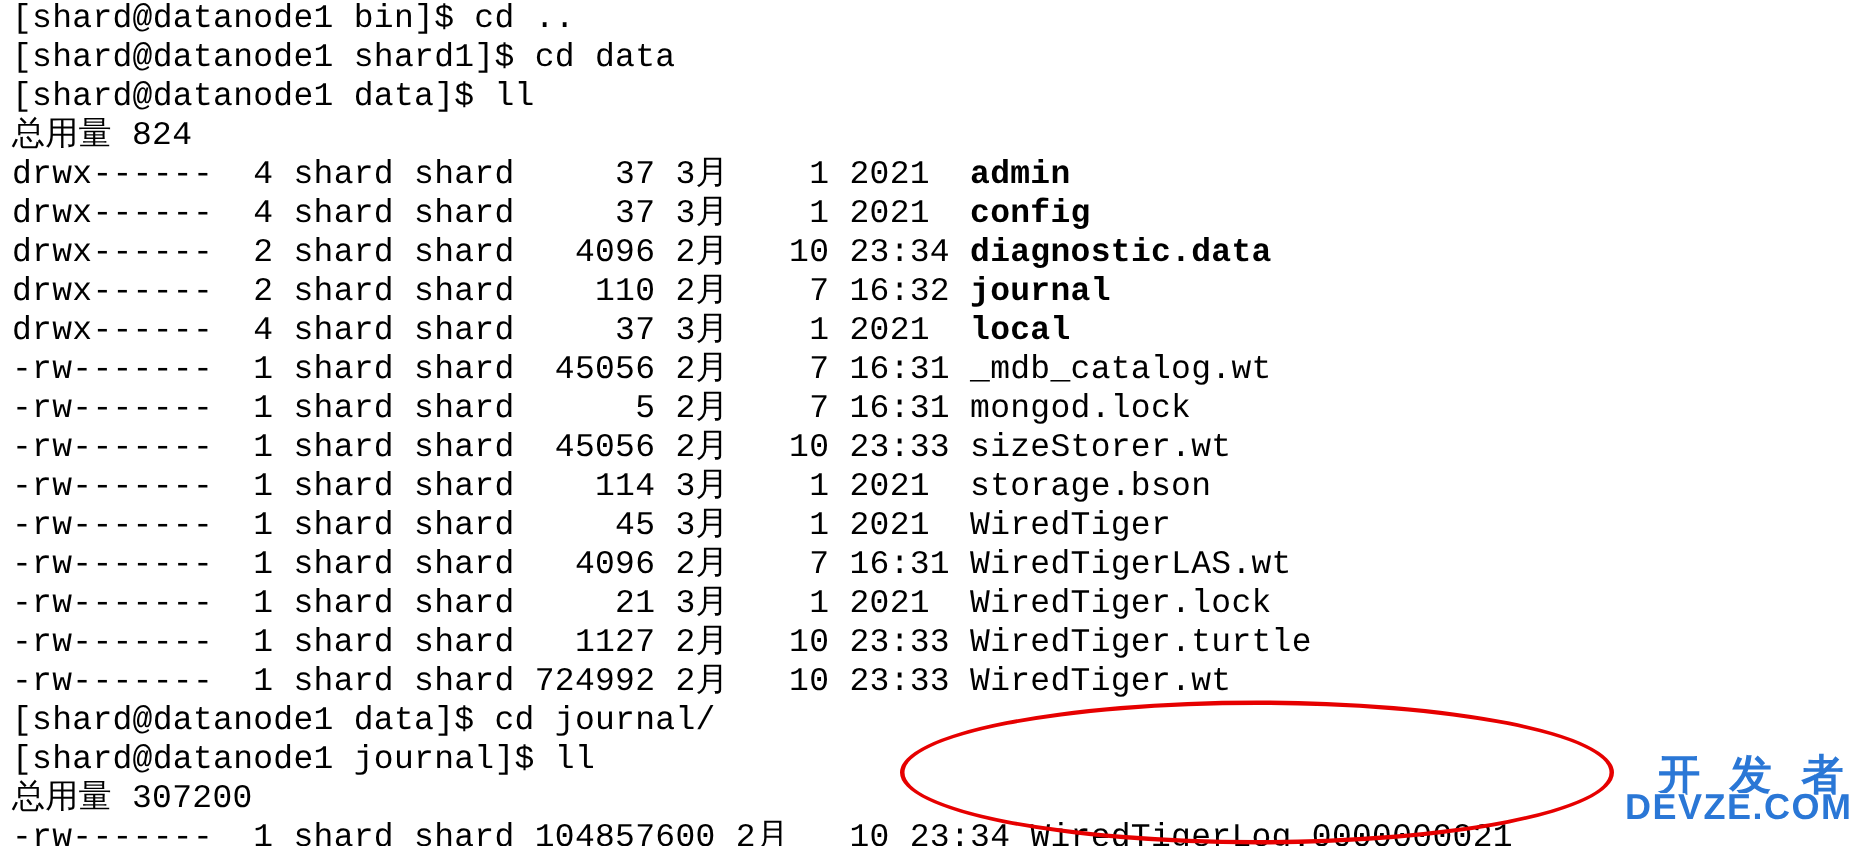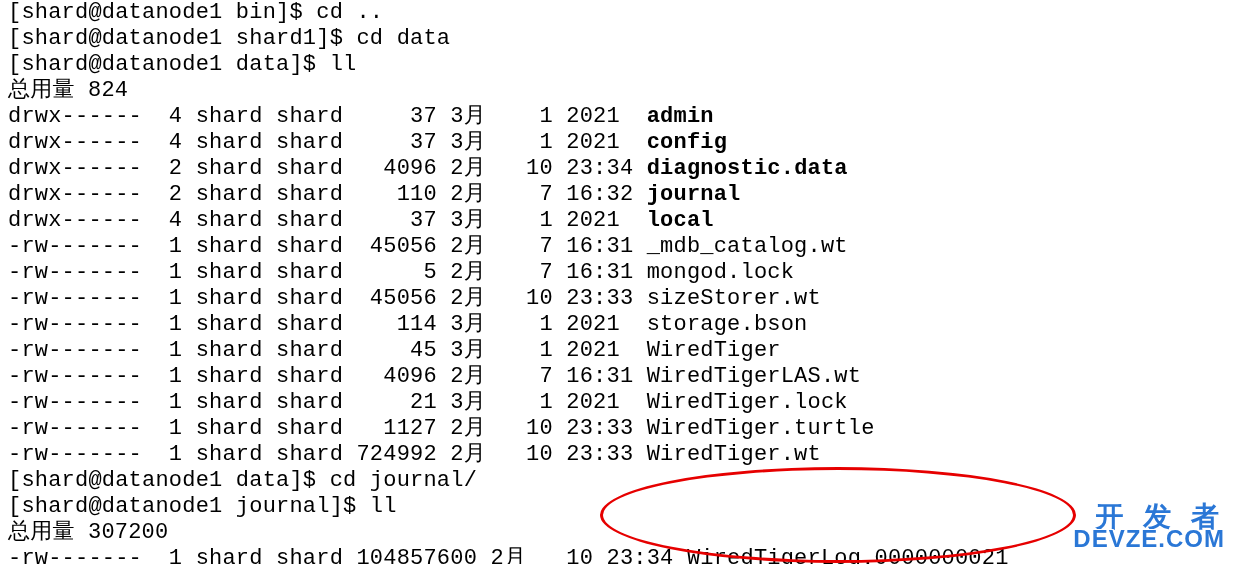--- a/index.html
+++ b/index.html
@@ -32,21 +32,21 @@
     pointer-events: none;
   }
   #ell1 {
     left: 600px;
     top: 467px;
     width: 470px;
     height: 90px;
   }
   .watermark {
     position: absolute;
-    right: 16px;
+    right: 6px;
     bottom: 12px;
     z-index: 3;
     font-family: Arial, "Microsoft YaHei", sans-serif;
     text-align: right;
     pointer-events: none;
   }
   .wm-top {
     font-size: 28px;
     font-weight: bold;
     color: #2a77d6;

